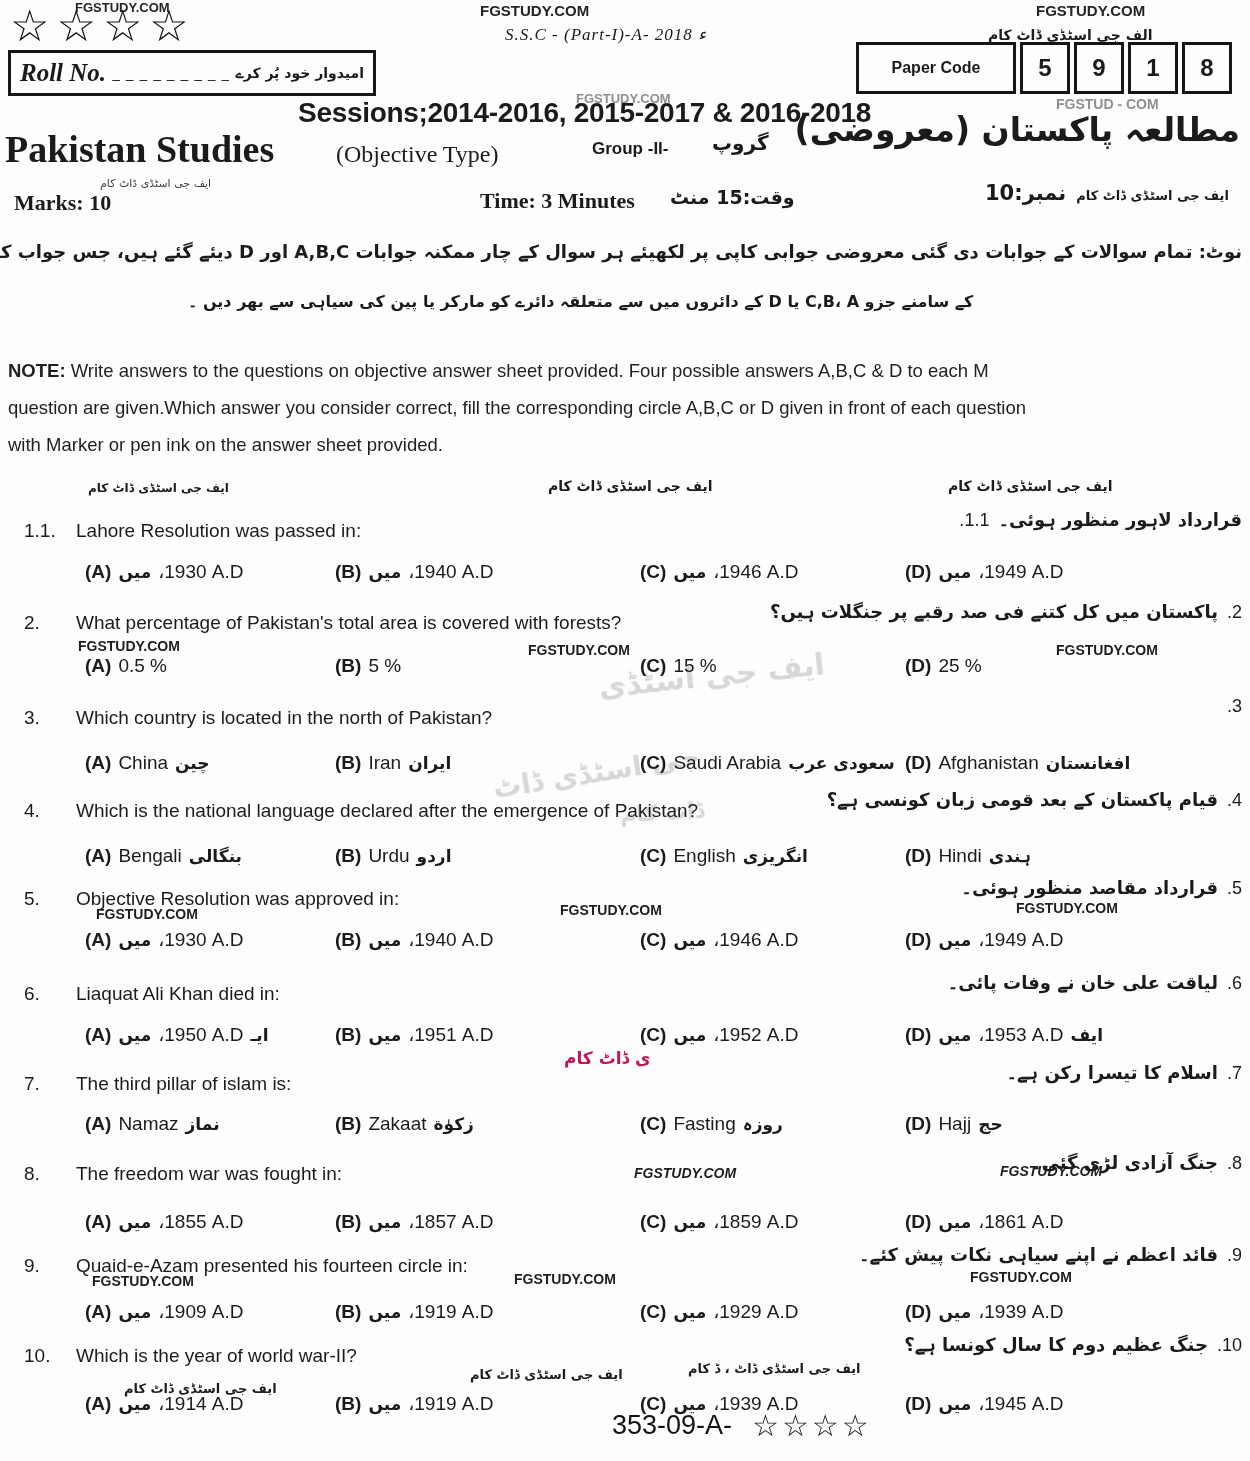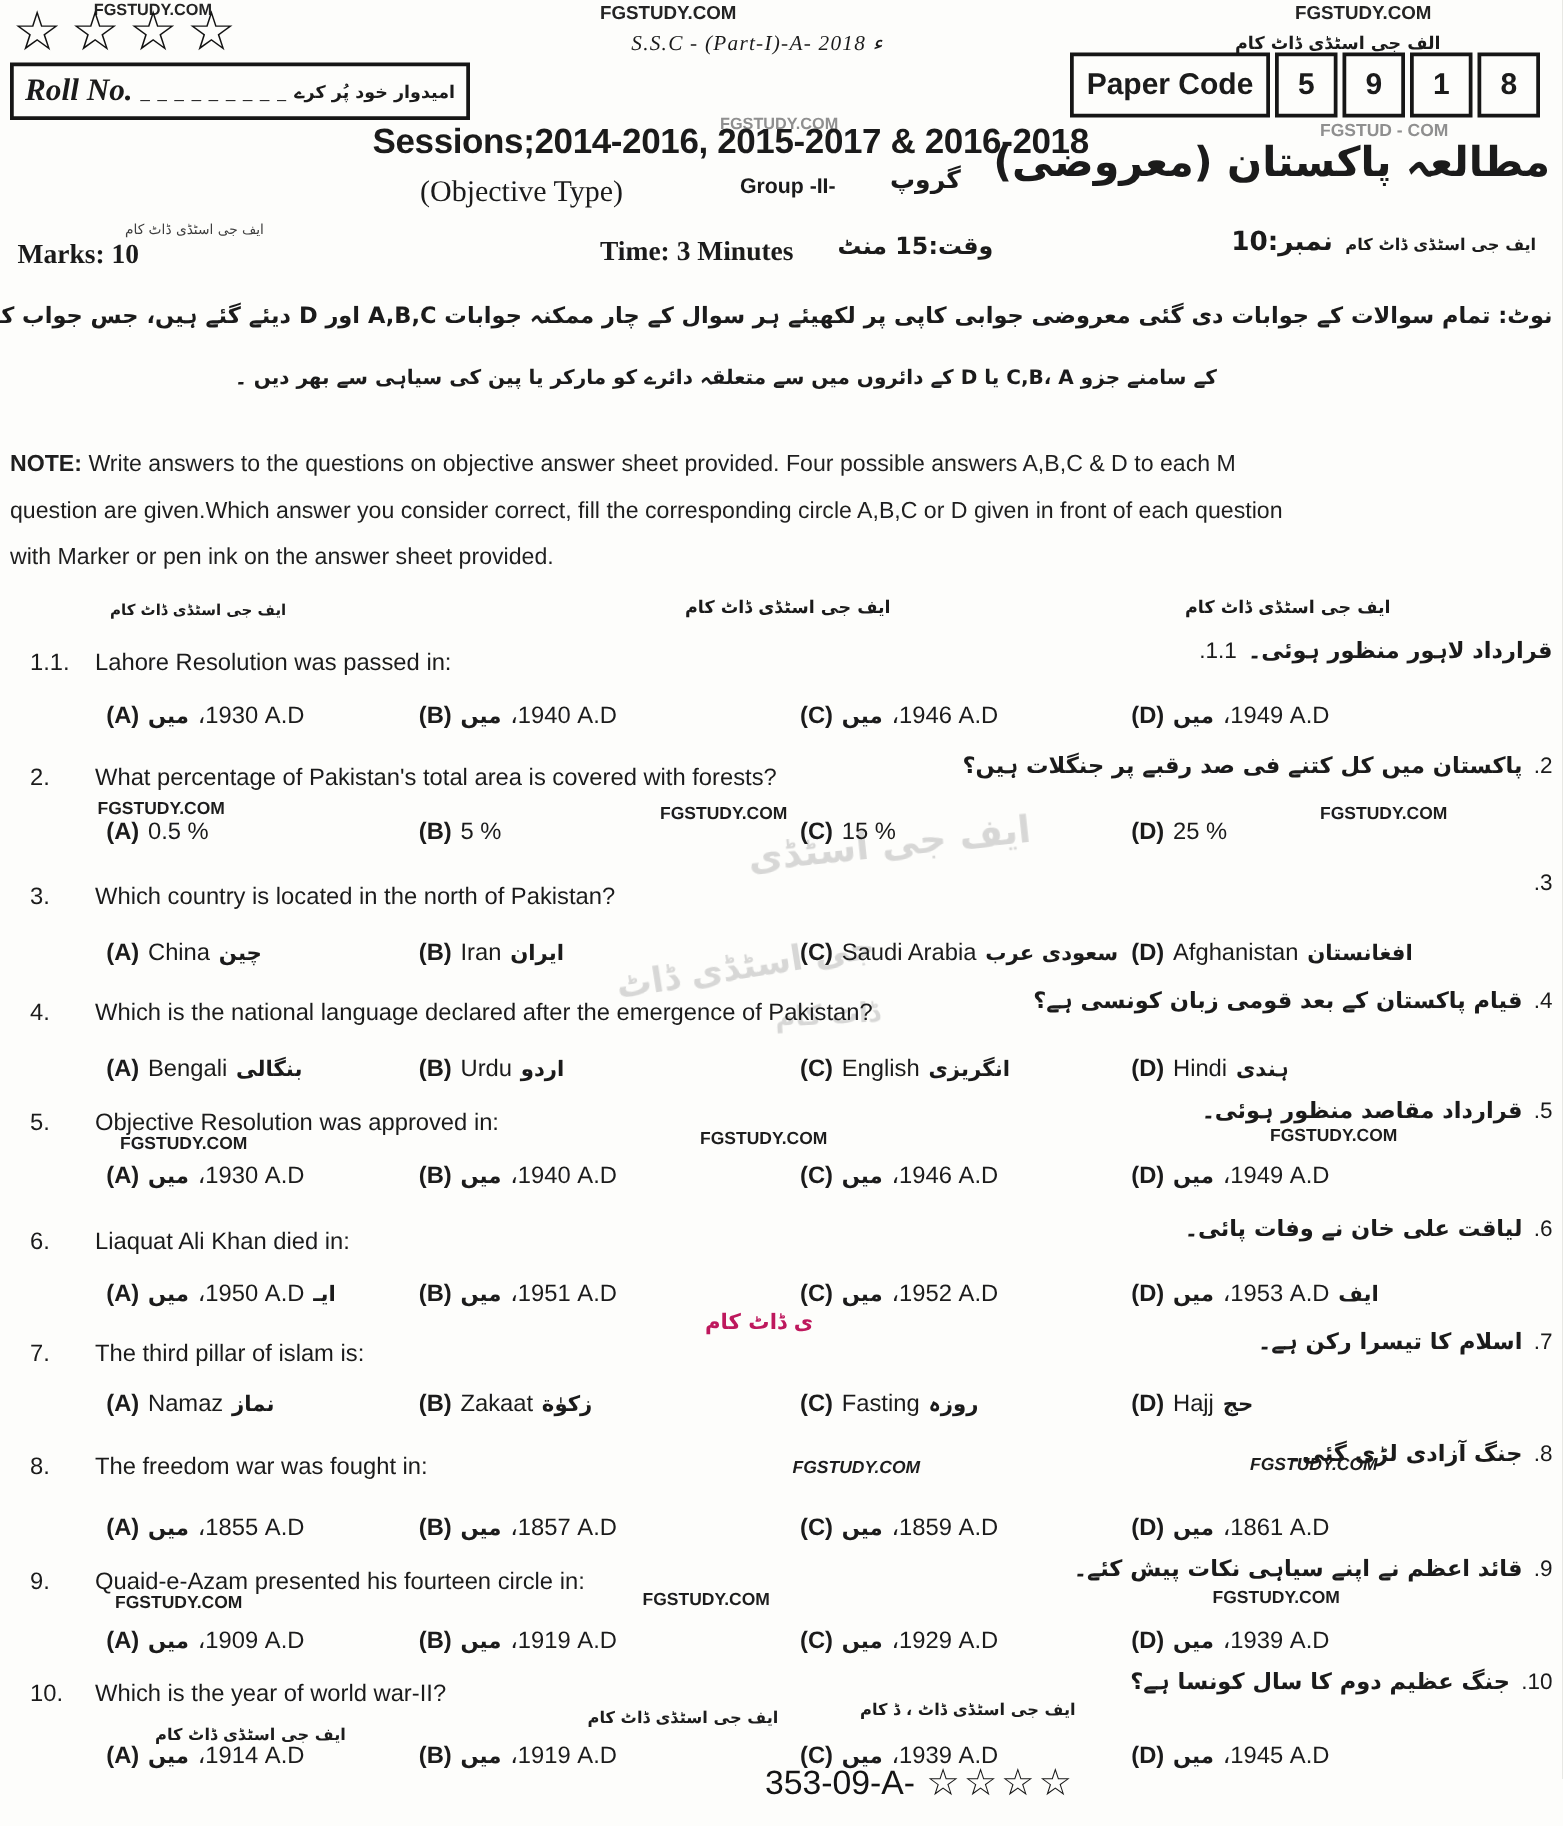--- a/index.html
+++ b/index.html
@@ -17,21 +17,21 @@
             display:flex;align-items:center;padding:0 9px;gap:6px;box-sizing:border-box;}
   .roll-label{font-family:"Liberation Serif",serif;font-weight:bold;font-style:italic;font-size:25px;}
   .roll-dashes{flex:1;font-size:14px;letter-spacing:1px;color:#2c2c2c;white-space:nowrap;overflow:hidden;padding-top:12px;}
   .roll-urdu{font-size:14px;font-weight:bold;}
   .wm-tc{left:480px;top:2px;font-size:15px;}
   .ssc{left:505px;top:24px;font-size:17px;font-style:italic;letter-spacing:1px;}
   .wm-tr{left:1036px;top:2px;font-size:15px;}
   .wm-tr-u{left:988px;top:27px;font-size:14px;font-weight:bold;}
   .paper-code{left:856px;top:42px;height:52px;display:flex;gap:4px;}
   .pc-label{width:160px;border:3px solid #161616;display:flex;align-items:center;justify-content:center;
-            font-weight:bold;font-size:24px;box-sizing:border-box;}
+            font-weight:bold;font-size:16px;box-sizing:border-box;}
   .pc-cell{width:50px;border:3px solid #161616;display:flex;align-items:center;justify-content:center;
            font-weight:bold;font-size:24px;box-sizing:border-box;}
   .wm-sess-top{left:576px;top:91px;font-size:13px;}
   .sessions{left:298px;top:97px;font-size:28px;font-weight:bold;letter-spacing:-0.3px;}
   .wm-sess-right{left:1056px;top:96px;font-size:14px;}
   .title{left:5px;top:127px;font-size:38px;font-weight:bold;}
   .subtitle{left:336px;top:141px;font-size:24px;}
   .group{left:592px;top:139px;font-size:17px;font-weight:bold;}
   .group-urdu{left:712px;top:131px;font-size:20px;font-weight:bold;}
   .title-urdu{right:10px;top:110px;font-size:33px;font-weight:bold;white-space:nowrap;}
@@ -65,21 +65,21 @@
   .q-unum{font-family:"Liberation Sans",sans-serif;font-weight:normal;font-size:18px;}
   .opt{position:absolute;display:flex;gap:7px;align-items:baseline;font-size:19px;white-space:nowrap;}
   .opt-label{font-weight:bold;}
   .opt .urdu{font-size:17px;font-weight:bold;}
   .opt-post{font-size:15px;}
   .opt-wm{position:absolute;left:-76px;top:1px;font-size:12px;color:#be185d;margin-top:24px;}
   .wm-q{position:absolute;font-weight:bold;font-size:14px;color:#1d1d1d;white-space:nowrap;}
   .wm-i{font-style:italic;}
   .wm-u2{font-family:"DejaVu Sans",sans-serif;direction:rtl;font-size:13px;}
   
-  .footer{left:612px;top:1408px;display:flex;align-items:center;gap:9px;font-size:27px;color:#141414;}
+  .footer{left:612px;top:1408px;display:flex;align-items:center;gap:20px;font-size:27px;color:#141414;}
   .footer-stars{font-size:30px;letter-spacing:3px;}
 </style>
 </head>
 <body>
 
 <div class="page">
 
   <div class="abs wm wm-tl">FGSTUDY.COM</div>
   <div class="abs stars">☆☆☆☆</div>
 
@@ -99,20 +99,21 @@
     <span class="pc-cell">5</span>
     <span class="pc-cell">9</span>
     <span class="pc-cell">1</span>
     <span class="pc-cell">8</span>
   </div>
 
   <div class="abs wm wm-faint wm-sess-top">FGSTUDY.COM</div>
   <div class="abs sessions">Sessions;2014-2016, 2015-2017 &amp; 2016-2018</div>
   <div class="abs wm wm-faint wm-sess-right">FGSTUD - COM</div>
 
+  <div class="abs title serif">Pakistan Studies</div>
   <div class="abs subtitle serif">(Objective Type)</div>
   <div class="abs group">Group -II-</div>
   <div class="abs group-urdu urdu">گروپ</div>
   <div class="abs title-urdu urdu">مطالعہ پاکستان (معروضی)</div>
 
   <div class="abs marks serif">Marks: 10</div>
   <div class="abs wm-marks urdu">ایف جی اسٹڈی ڈاٹ کام</div>
   <div class="abs time serif">Time: 3 Minutes</div>
   <div class="abs time-urdu urdu">وقت:15 منٹ</div>
   <div class="abs num-line">

